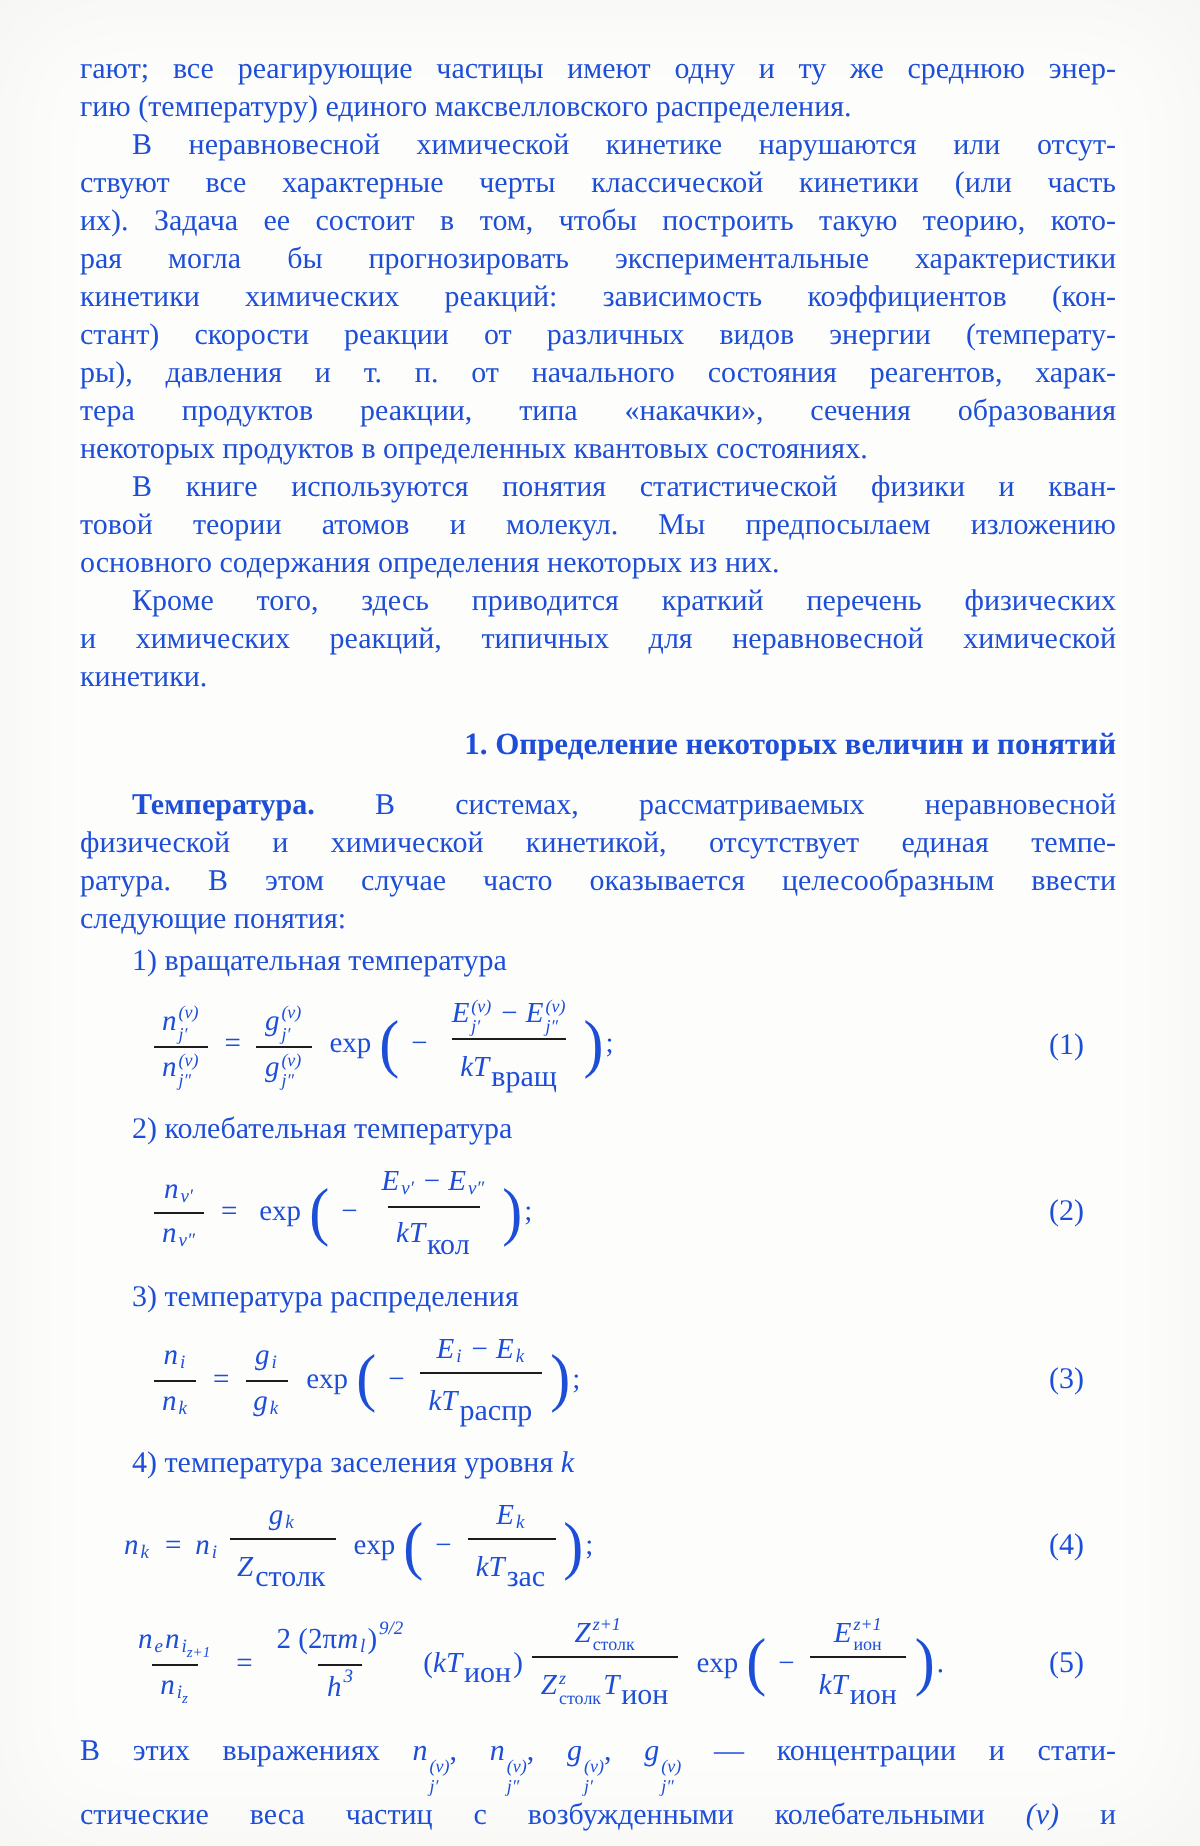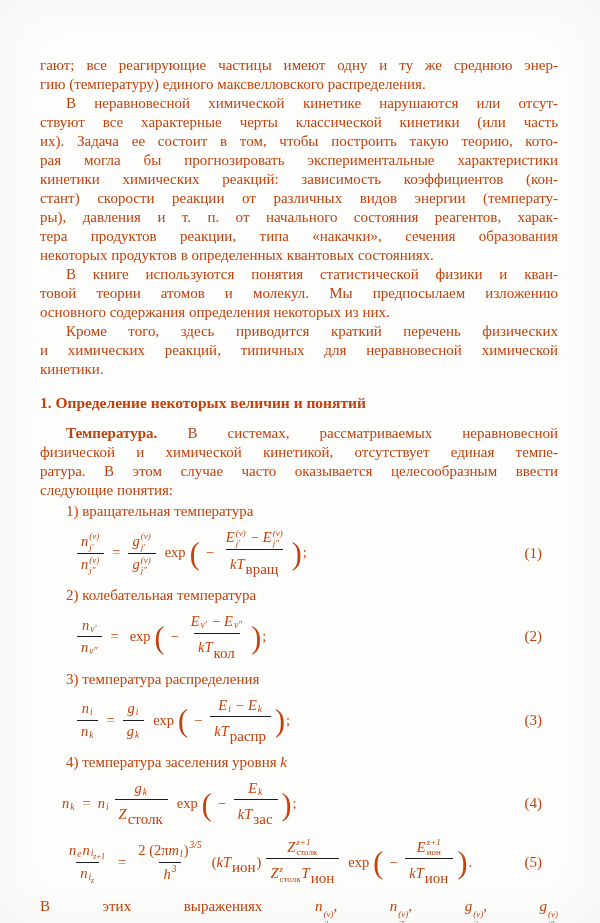--- a/index.html
+++ b/index.html
@@ -1,32 +1,32 @@
 <!DOCTYPE html>
 <html><head>
 <meta charset="utf-8">
 <style>
   * { box-sizing: border-box; margin: 0; padding: 0; }
   html, body { background: #f4f3f0; }
   .page {
     width: 600px; height: 923px; overflow: hidden;
     background: #fdfdfb;
     box-shadow: inset 0 0 60px rgba(0,0,0,0.04);
-    padding: 56px 42px 0 40px;
+    padding: 26px 42px 0 40px;
     font-family: "Liberation Serif", "DejaVu Serif", serif;
-    color: #c2410c;
+    color: #1d4ed8;
     position: relative;
   }
   .ln { font-size: 15px; line-height: 19px; }
   .j  { text-align: justify; text-align-last: justify; }
   .ind { text-indent: 26px; }
   b { font-weight: 700; }
   i { font-style: italic; }
   .heading {
-    text-align: left; font-weight: 700; font-size: 15.5px;
+    text-align: right; font-weight: 700; font-size: 15.5px;
     margin: 14px 0 12px; line-height: 19px;
   }
   .item { margin-top: 2px; }
   
   .eq-row {
     display: flex; align-items: center;
     margin: 6px 0 7px; padding-right: 16px;
   }
   .eq-row.ind1 { padding-left: 34px; }
   .eq-row.ind4 { padding-left: 20px; }
@@ -303,21 +303,21 @@
             <span class="sb"><span>i</span><span class="sb2">z</span></span>
           </span>
       </span>
       <span class="op">=</span>
       <span class="frac">
         <span class="fr-n">
             <span class="rm">2 (2π</span>
             <span>m</span>
             <span class="sb">l</span>
             <span class="rm">)</span>
-            <span class="sp">3/5</span>
+            <span class="sp">9/2</span>
           </span>
         <span class="fr-d">
             <span>h</span>
             <span class="sp">3</span>
           </span>
       </span>
       <span class="grp">
           <span class="rm">(</span>
           <span>kT</span>
           <span class="subcy">ион</span>
@@ -369,17 +369,17 @@
           <span>j′</span>
         </span><span>, </span><i>n</i><span class="iss">
           <span>(v)</span>
           <span>j″</span>
         </span><span>, </span><i>g</i><span class="iss">
           <span>(v)</span>
           <span>j′</span>
         </span><span>, </span><i>g</i><span class="iss">
           <span>(v)</span>
           <span>j″</span>
-        </span></div>
+        </span><span> — концентрации и стати-</span></div>
     <div class="ln j"><span>стические веса частиц с возбужденными колебательными </span><i>(v)</i><span> и</span></div>
   </div>
 
 </div>
 
 </body></html>

